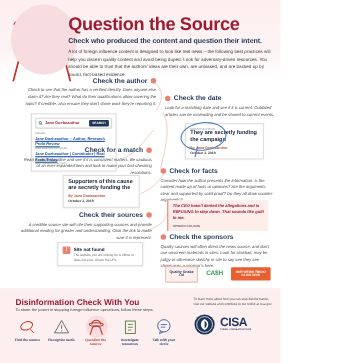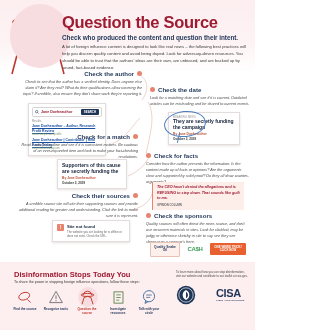--- a/index.html
+++ b/index.html
@@ -145,21 +145,21 @@
   .f-item { width: 27px; text-align: center; }
   .f-ico-box { height: 22px; display: flex; align-items: center; justify-content: center; position: relative; }
   .f-lab { font-size: 3.1px; font-weight: bold; color: #1f3557; line-height: 1.2; }
   .f-item.active .f-lab { color: #c0362c; }
   .f-blob {
     position: absolute; width: 20px; height: 20px; border-radius: 50%;
     background: #f7dde0; left: 4px; top: 1px;
   }
   .f-right { position: absolute; left: 176px; top: 8px; width: 72px; }
   .f-note { font-size: 2.9px; color: #4a4a4a; line-height: 1.5; }
-  .f-logos { display: flex; align-items: center; gap: 20px; margin-top: 6px; }
+  .f-logos { display: flex; align-items: center; gap: 4px; margin-top: 6px; }
   .cisa-text { font-size: 11px; font-weight: bold; color: #1f3557; letter-spacing: -0.4px; line-height: 1; }
   .cisa-sub { font-size: 1.9px; font-weight: bold; color: #1f3557; letter-spacing: 0.1px; }
 </style>
 </head>
 <body>
 
 <div class="top-wash"></div>
 
 <div class="spy">
   <div class="spy-blob"></div>
@@ -287,21 +287,21 @@
   <div class="sec-body">Quality sources will often direct the news source, and don't use onscreen materials in sites. Look for clickbait, may be judgy or otherwise sketchy in site to say see they see showcases a sponsor's here.</div>
 </div>
 
 <div class="ads">
   <div class="ad ad1">Quality Snake Oil</div>
   <div class="ad ad2">CA$H</div>
   <div class="ad ad3">ONE WEIRD TRICK! CLICK NOW</div>
 </div>
 
 <div class="footer">
-  <div class="f-title">Disinformation Stops Today You</div>
+  <div class="f-title">Disinformation Check With You</div>
   <div class="f-sub">To share the power in stopping foreign influence operations, follow these steps:</div>
 
   <div class="f-icons">
     <div class="f-item">
       <div class="f-ico-box">
         <svg width="16" height="16" viewBox="0 0 20 20">
           <ellipse cx="9" cy="9" rx="7" ry="4.5" fill="none" stroke="#c0362c" stroke-width="1.1" transform="rotate(-20 9 9)"></ellipse>
           <line x1="13" y1="13" x2="17" y2="17" stroke="#c0362c" stroke-width="1.1"></line>
         </svg>
       </div>

